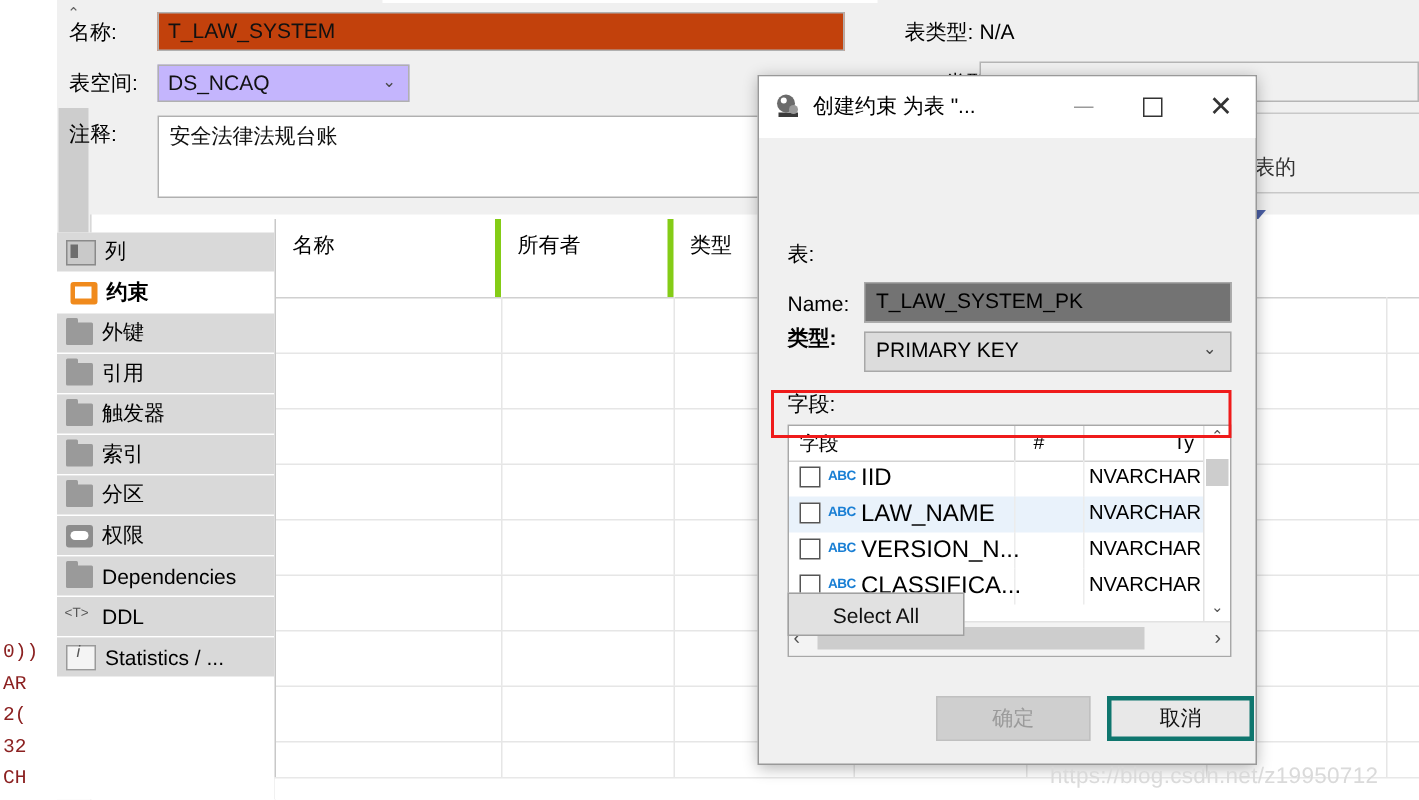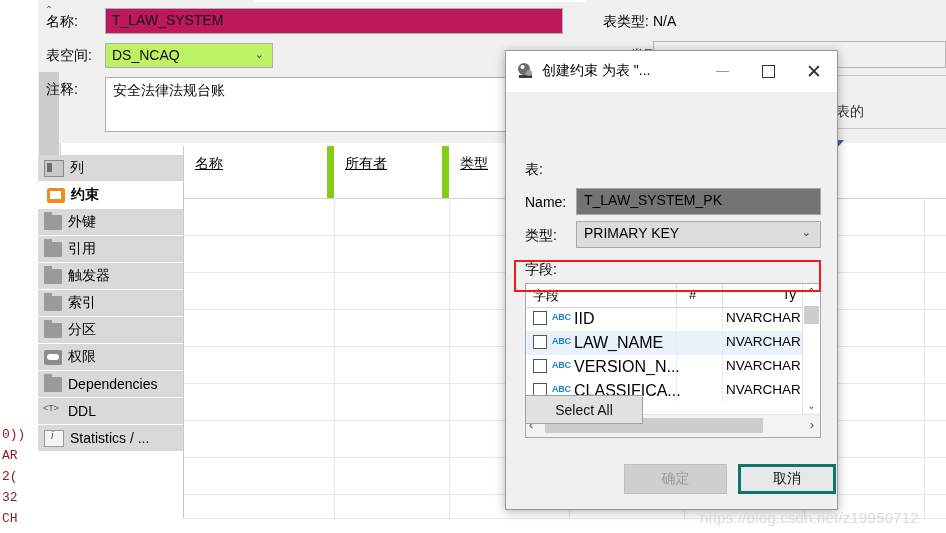--- a/index.html
+++ b/index.html
@@ -27,23 +27,23 @@
 
   
   #form-panel{left:60px;top:0;width:886px;height:143px;background:#f0f0f0;}
   #form-divider{left:255px;top:0px;width:330px;height:2px;background:#ffffff;}
 
   .form-label{font-size:14px;color:#000;}
   #lbl-name{left:46px;top:13px;}
   #lbl-tablespace{left:46px;top:47px;}
   #lbl-comment{left:46px;top:81px;}
 
-  #input-name{left:105px;top:8px;width:458px;height:26px;background:#be185d;border:1px solid #b0b0b0;
+  #input-name{left:105px;top:8px;width:458px;height:26px;background:#c2410c;border:1px solid #b0b0b0;
       box-sizing:border-box;padding:3px 6px;font-size:14px;color:#111;}
-  #select-tablespace{left:105px;top:43px;width:168px;height:25px;background:#bef264;border:1px solid #b0b0b0;
+  #select-tablespace{left:105px;top:43px;width:168px;height:25px;background:#c4b5fd;border:1px solid #b0b0b0;
       box-sizing:border-box;padding:3px 6px;font-size:14px;color:#111;}
   #select-tablespace .chev{position:absolute;right:8px;top:4px;color:#4a4a4a;font-size:11px;}
   #textarea-comment{left:105px;top:77px;width:410px;height:55px;background:#fff;border:1px solid #b0b0b0;
       box-sizing:border-box;padding:4px 7px;font-size:14px;color:#111;}
 
   #lbl-tabletype{left:603px;top:13px;font-size:14px;}
   #val-tabletype{left:653px;top:13px;font-size:14px;}
   #lbl-iottype{left:603px;top:47px;font-size:14px;}
   #input-iot{left:653px;top:41px;width:293px;height:27px;background:#f0f0f0;border:1px solid #b5b5b5;box-sizing:border-box;}
 
@@ -70,43 +70,43 @@
   .ticon.info{border:1px solid #9a9a9a;background:#f4f4f4;}
   .ticon.info:after{content:"i";position:absolute;left:6px;top:-2px;font-size:11px;color:#555;font-style:italic;}
   .ticon.ddl{background:transparent;}
   .ticon.ddl:after{content:"<T>";position:absolute;left:-1px;top:-1px;font-size:9px;color:#555;}
   .ticon.virtual{background:transparent;}
   .ticon.virtual:after{content:"⟳";position:absolute;left:1px;top:-4px;font-size:14px;color:#666;}
 
   
   #grid{left:183px;top:146px;width:763px;height:387px;background:#ffffff;border-left:1px solid #c8c8c8;}
   #grid-header{position:absolute;left:0;top:0;width:100%;height:52px;background:#ffffff;border-bottom:1px solid #d0d0d0;}
-  .gh-cell{position:absolute;top:0;height:52px;border-right:7px solid #84cc16;box-sizing:border-box;
-      padding:9px 0 0 11px;font-size:14px;color:#000;text-decoration:underline;}
+  .gh-cell{position:absolute;top:0;height:52px;border-right:4px solid #84cc16;box-sizing:border-box;
+      padding:9px 0 0 11px;font-size:14px;color:#000;}
   .grow{position:absolute;left:0;width:100%;height:37px;border-bottom:1px solid #e6e6e6;}
   .gcell-div{position:absolute;top:0;height:100%;border-right:1px solid #e6e6e6;}
 
   
   #dialog{left:505px;top:50px;width:331px;height:458px;background:#f0f0f0;
      border:1px solid #999;box-shadow:0 2px 10px rgba(0,0,0,.30);}
   #dlg-titlebar{position:absolute;left:0;top:0;width:100%;height:41px;background:#ffffff;}
   #dlg-icon{position:absolute;left:11px;top:11px;width:17px;height:17px;}
   #dlg-title{position:absolute;left:36px;top:11px;font-size:14px;color:#000;white-space:nowrap;}
   .dlg-btn{position:absolute;top:0;width:46px;height:41px;display:flex;align-items:center;justify-content:center;color:#333;}
   #dlg-min{right:92px;}
   #dlg-max{right:46px;}
   #dlg-close{right:0;}
   #dlg-min span{display:block;width:13px;height:1px;background:#9a9a9a;}
   #dlg-max span{display:block;width:13px;height:13px;border:1.4px solid #333;box-sizing:border-box;}
   #dlg-close span{font-size:19px;line-height:19px;font-weight:300;}
 
   .dlg-label{position:absolute;font-size:14px;color:#000;}
   #dlg-lbl-table{left:19px;top:110px;}
   #dlg-lbl-name{left:19px;top:143px;}
-  #dlg-lbl-type{left:19px;top:176px;}
+  #dlg-lbl-type{left:19px;top:166px;font-weight:bold;}
   #dlg-lbl-fields{left:19px;top:210px;}
 
   #dlg-input-table{position:absolute;left:70px;top:104px;width:245px;height:27px;background:#fff;
      border:1px solid #3a8fd0;box-sizing:border-box;padding:3px 6px;font-size:14px;}
   #dlg-input-table .caret{position:absolute;left:4px;top:3px;width:1px;height:18px;background:#000;}
   #dlg-input-name{position:absolute;left:70px;top:137px;width:245px;height:27px;background:#737373;
      border:1px solid #a8a8a8;box-sizing:border-box;padding:3px 7px;font-size:14px;}
   #dlg-select-type{position:absolute;left:70px;top:170px;width:245px;height:27px;background:#dcdcdc;
      border:1px solid #a8a8a8;box-sizing:border-box;padding:3px 7px;font-size:14px;}
   #dlg-select-type .chev{position:absolute;right:9px;top:4px;color:#4a4a4a;font-size:11px;}

